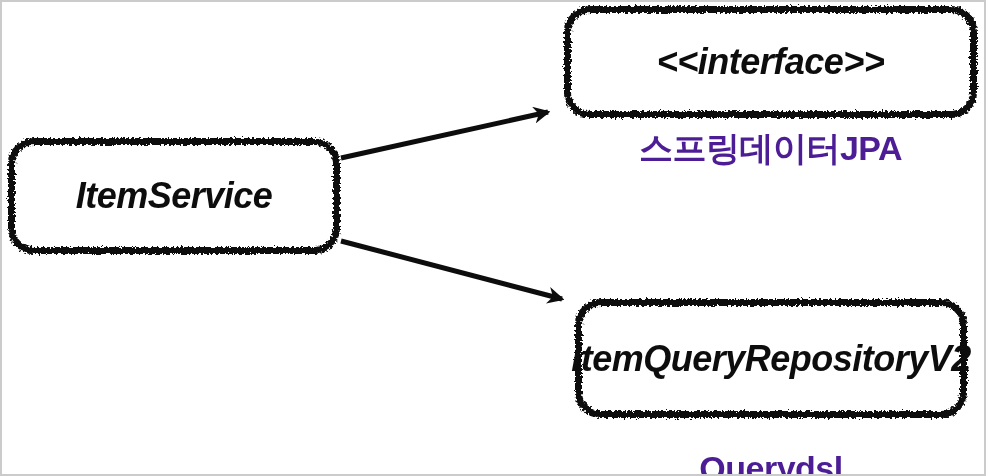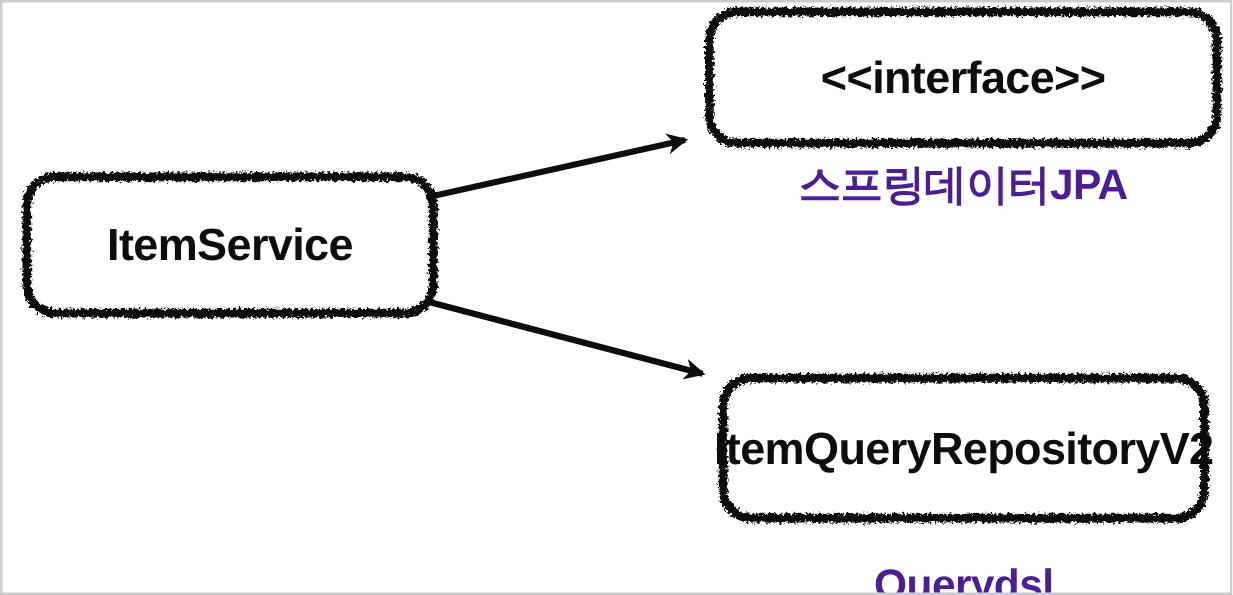--- a/index.html
+++ b/index.html
@@ -41,32 +41,32 @@
   .node-label {
     position: relative;
     text-align: center;
     font-weight: bold;
     font-size: 36px;
     line-height: 40px;
     color: #0d0d0d;
     letter-spacing: -0.5px;
     white-space: nowrap;
   }
-  .node-label span { display: block; }
+  .node-label span { display: block; font-style: italic; }
   .caption {
     position: absolute;
     text-align: center;
     font-weight: bold;
     font-size: 34px;
     line-height: 40px;
     color: #4c1d95;
     letter-spacing: -0.5px;
     white-space: nowrap;
   }
-  #node-item-service        { left: 16px;   top: 136px; width: 332px; height: 116px; }
+  #node-item-service        { left: 6px;   top: 136px; width: 332px; height: 116px; }
   #node-item-repository-v2  { left: 562px; top: 4px;   width: 413px; height: 112px; }
   #node-item-query-repository-v2 { left: 573px; top: 297px; width: 392px; height: 119px; }
   #caption-spring-data-jpa  { left: 562px; top: 126px; width: 413px; }
   #caption-querydsl         { left: 573px; top: 446px; width: 392px; }
 </style>
 </head>
 <body>
 
 <div id="frame">
 

